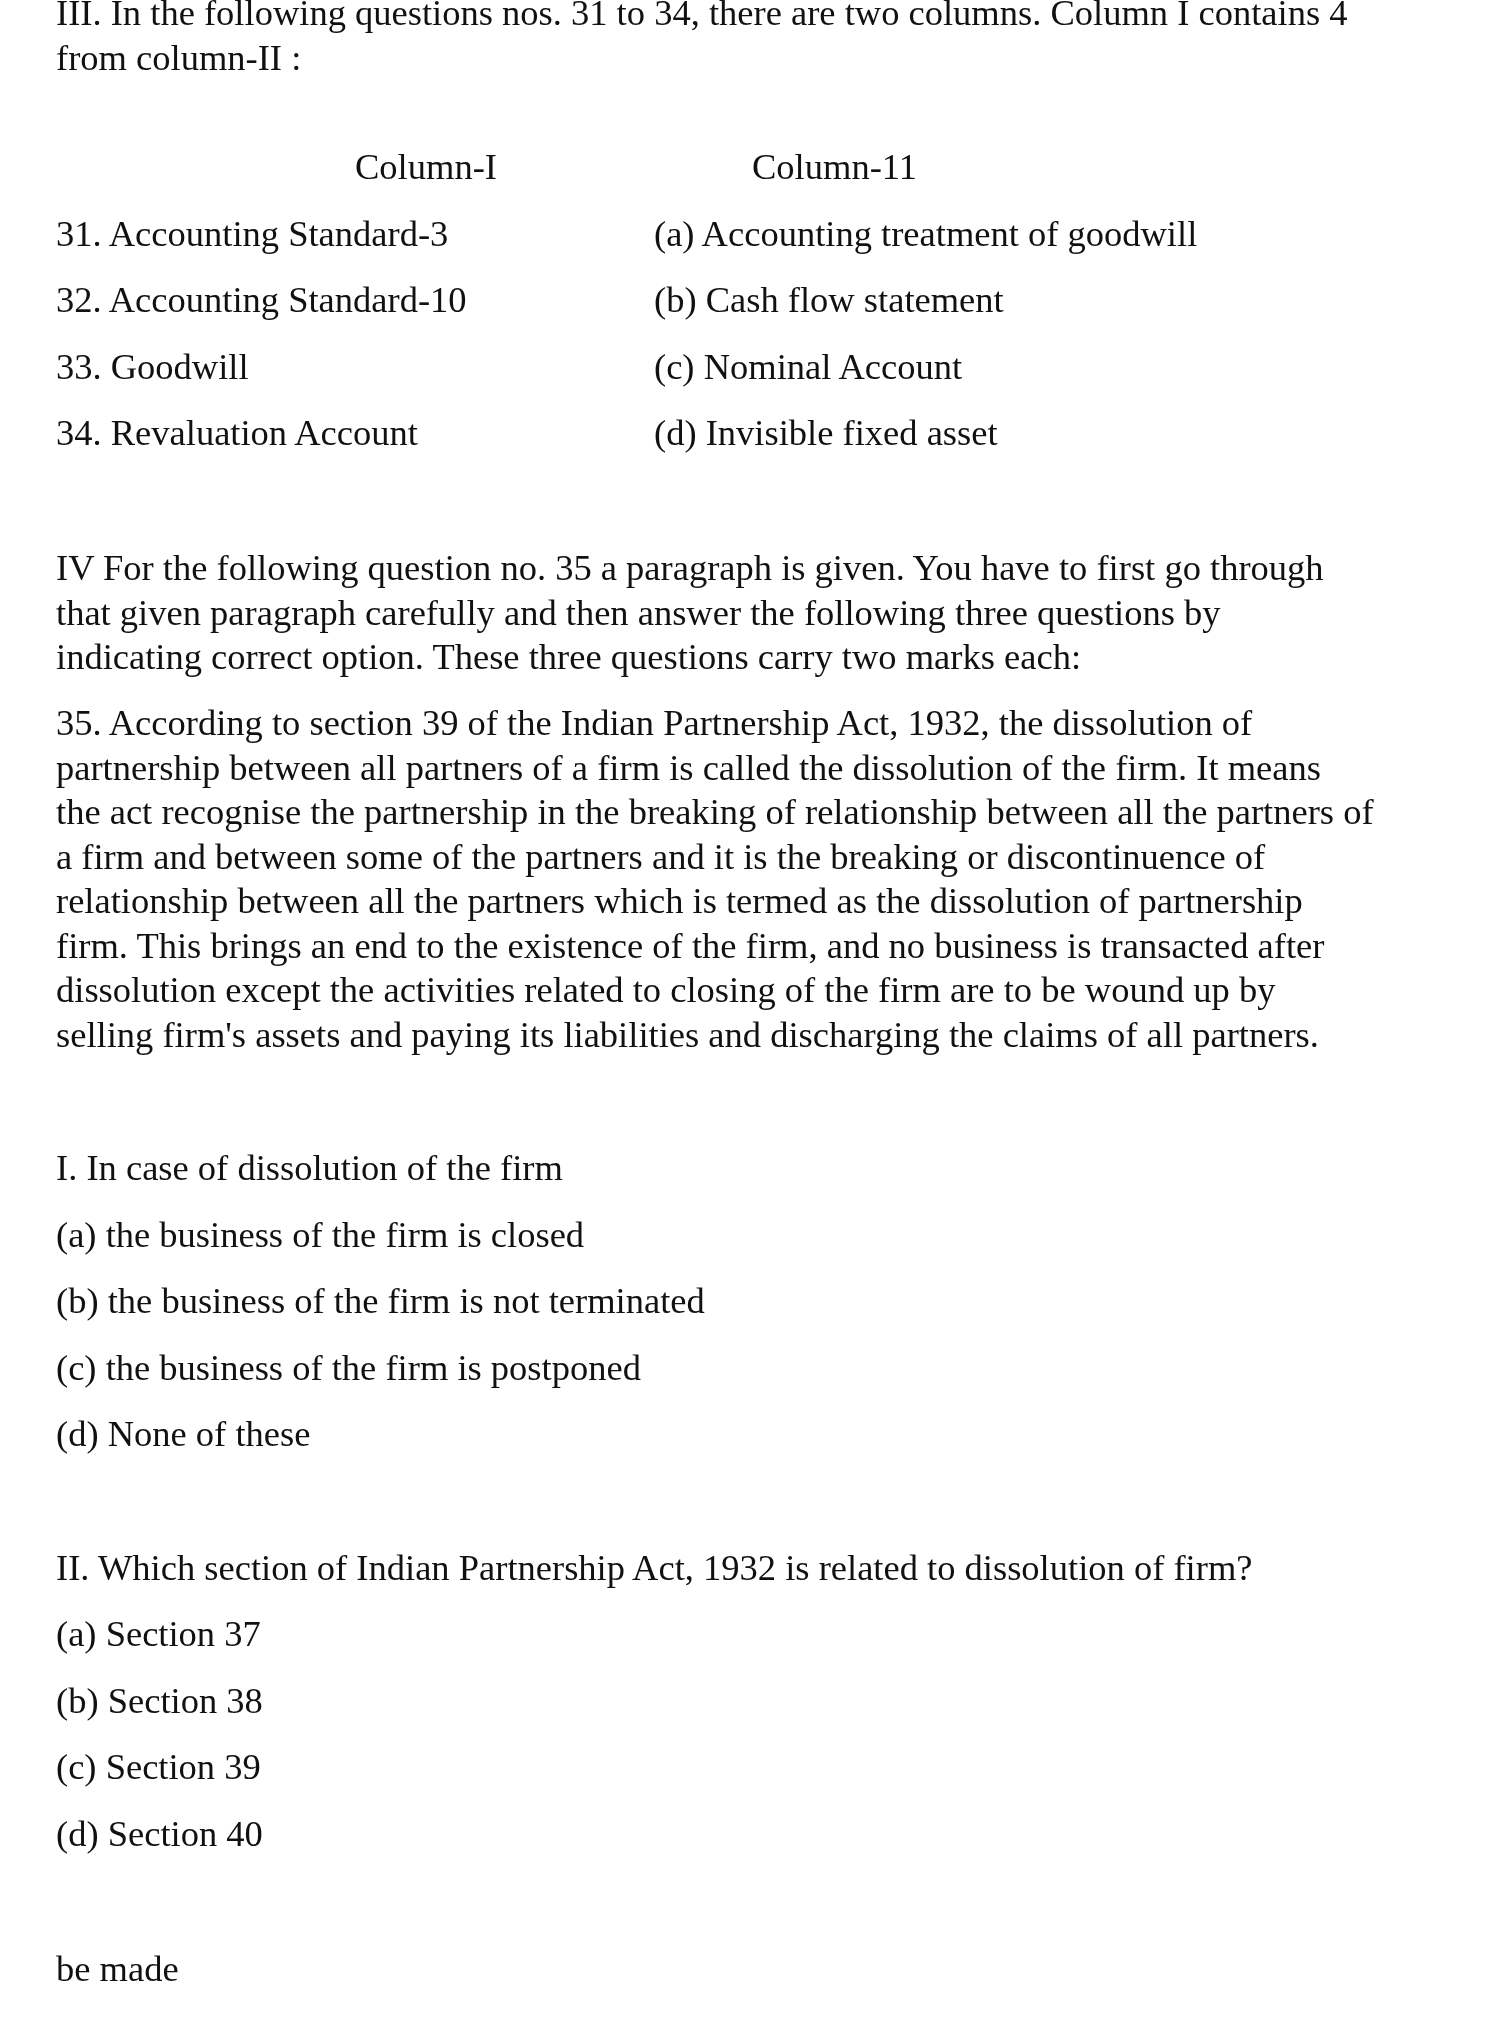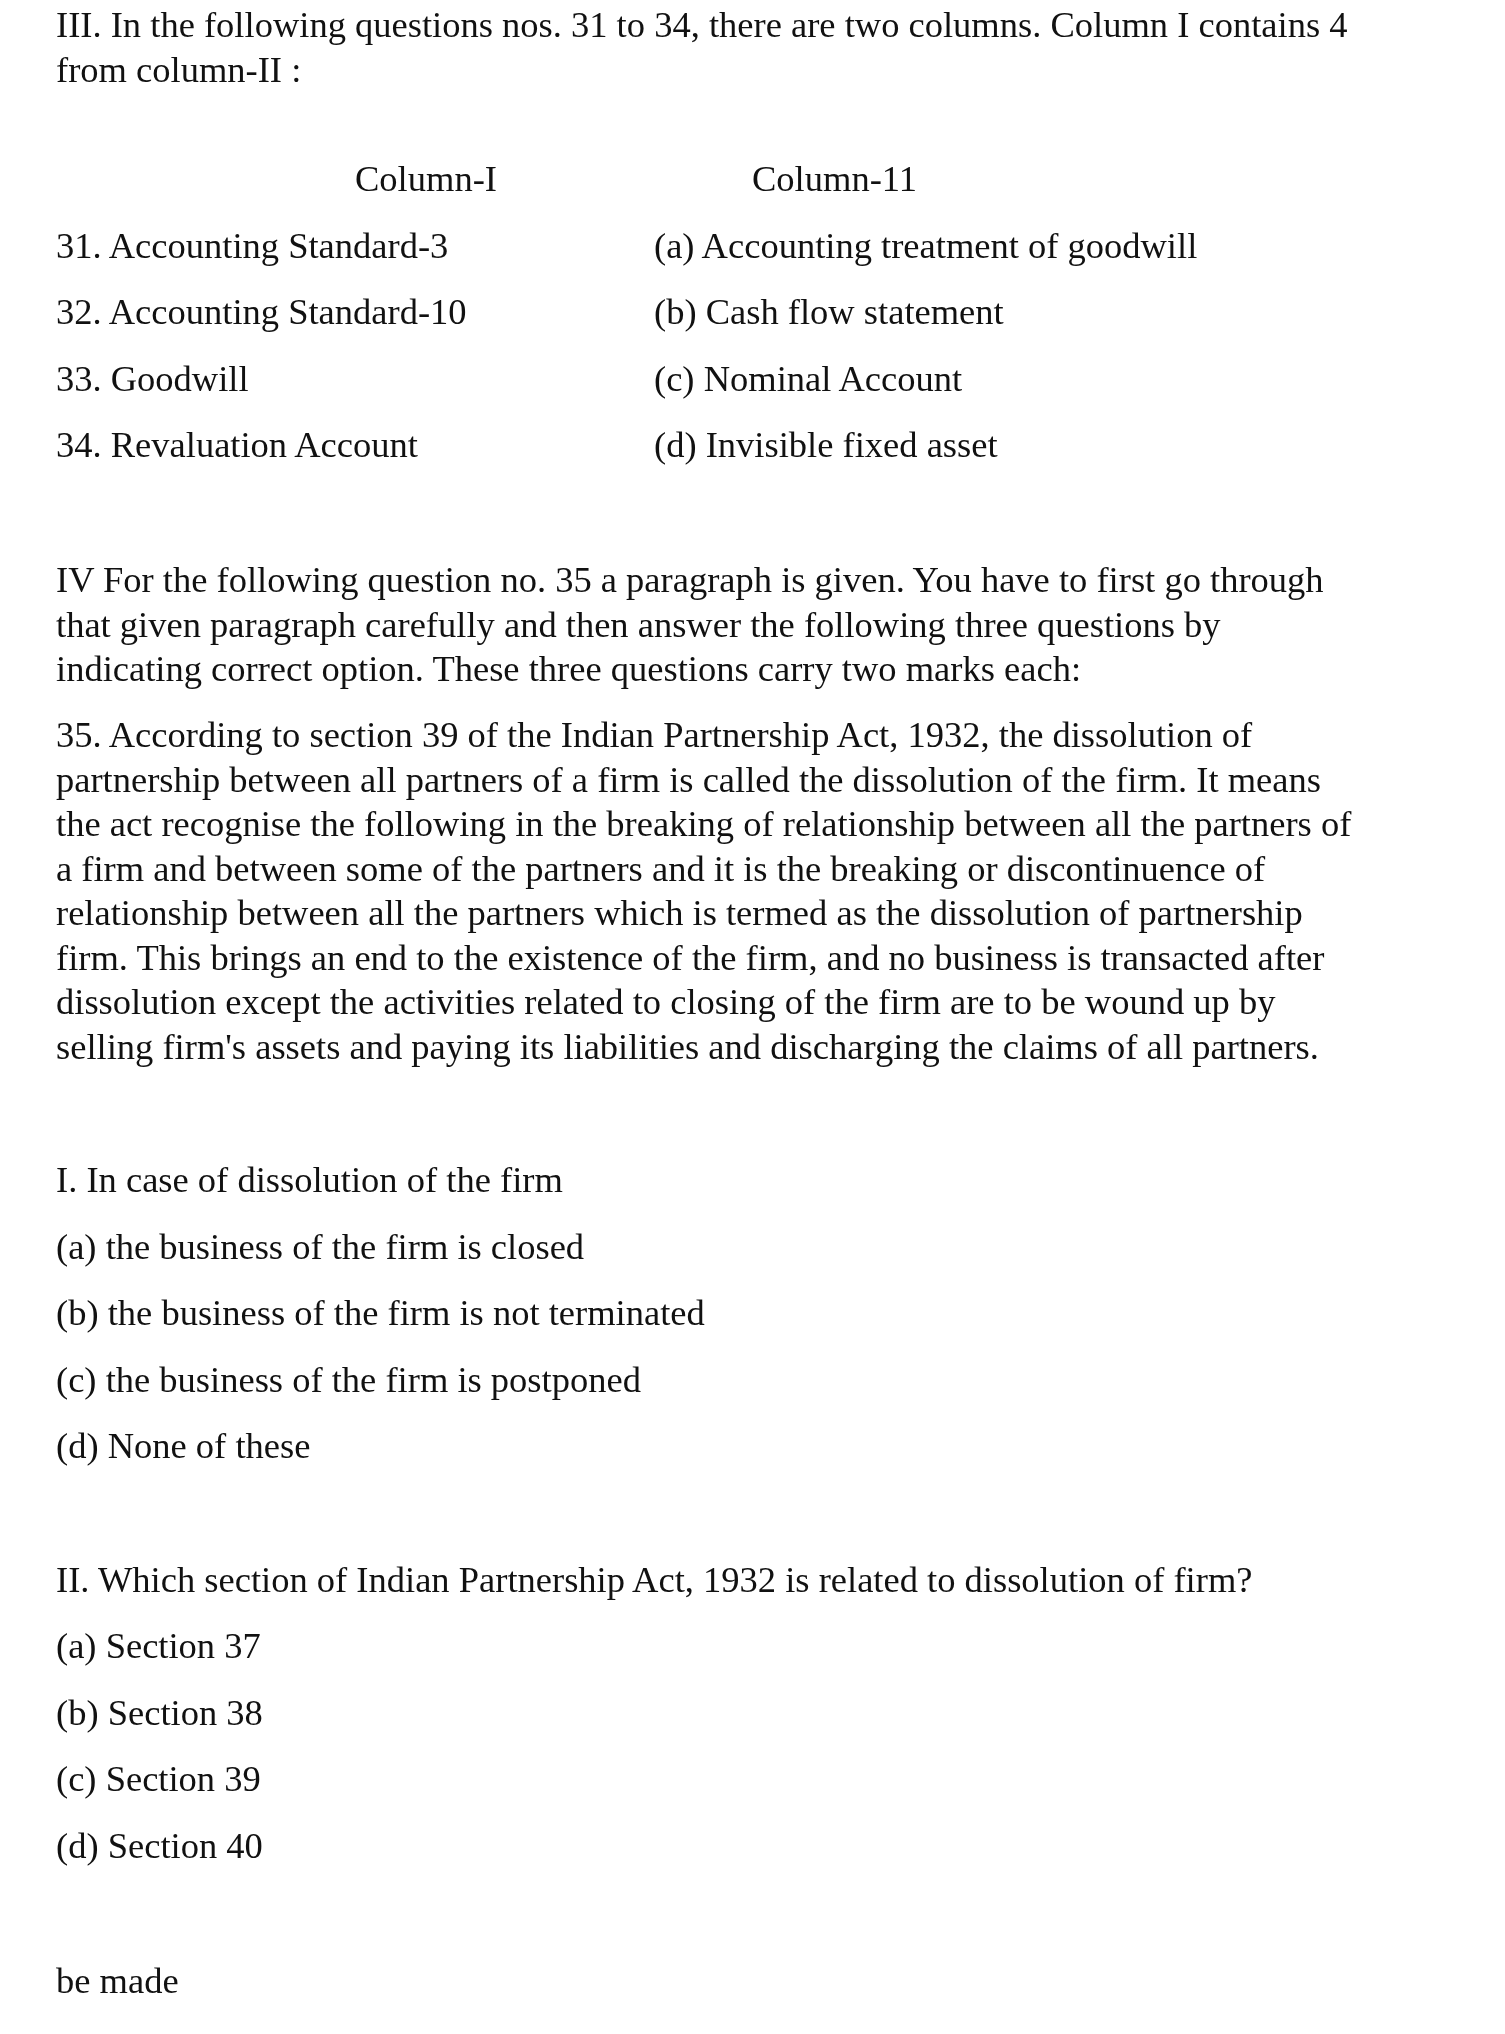--- a/index.html
+++ b/index.html
@@ -12,21 +12,21 @@
     height: 2034px;
     overflow: hidden;
     position: relative;
     font-family: "Liberation Serif", "DejaVu Serif", serif;
     color: #111111;
     font-size: 36.5px;
     line-height: 44.5px;
   }
   .page {
     position: absolute;
-    left: 0; top: 12px;
+    left: 0; top: 0;
     width: 1505px;
     height: 1581px;
   }
   .abs {
     position: absolute;
     white-space: nowrap;
   }
   .para {
     position: absolute;
     left: 56px;
@@ -74,21 +74,21 @@
 
   <div class="para" style="top:546px;">
     <span class="line">IV For the following question no. 35 a paragraph is given. You have to first go through</span>
     <span class="line">that given paragraph carefully and then answer the following three questions by</span>
     <span class="line">indicating correct option. These three questions carry two marks each:</span>
   </div>
 
   <div class="para" style="top:701px;">
     <span class="line">35. According to section 39 of the Indian Partnership Act, 1932, the dissolution of</span>
     <span class="line">partnership between all partners of a firm is called the dissolution of the firm. It means</span>
-    <span class="line">the act recognise the following in the breaking of relationship between all the partners of</span>
+    <span class="line">the act recognise the partnership in the breaking of relationship between all the partners of</span>
     <span class="line">a firm and between some of the partners and it is the breaking or discontinuence of</span>
     <span class="line">relationship between all the partners which is termed as the dissolution of partnership</span>
     <span class="line">firm. This brings an end to the existence of the firm, and no business is transacted after</span>
     <span class="line">dissolution except the activities related to closing of the firm are to be wound up by</span>
     <span class="line">selling firm's assets and paying its liabilities and discharging the claims of all partners.</span>
   </div>
 
   <div>
     <span class="abs col1" style="top:1146px;">I. In case of dissolution of the firm</span>
     <span class="abs col1" style="top:1213px;">(a) the business of the firm is closed</span>

